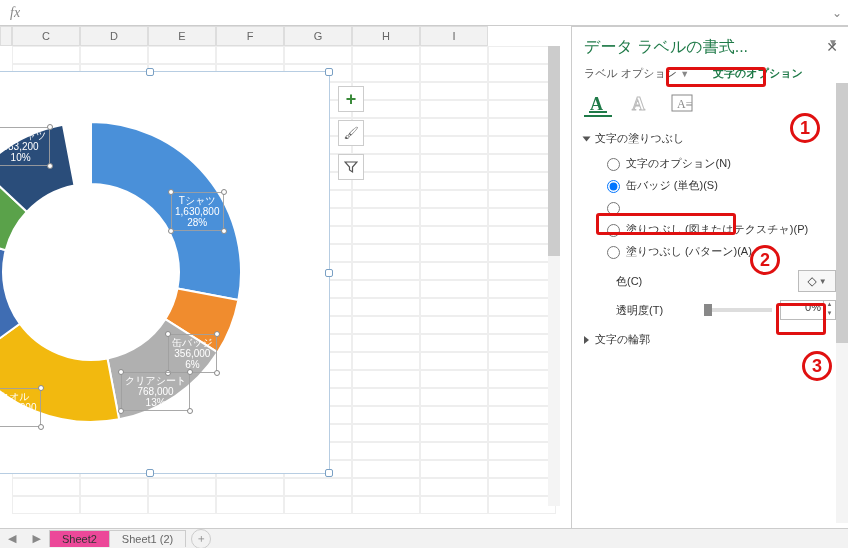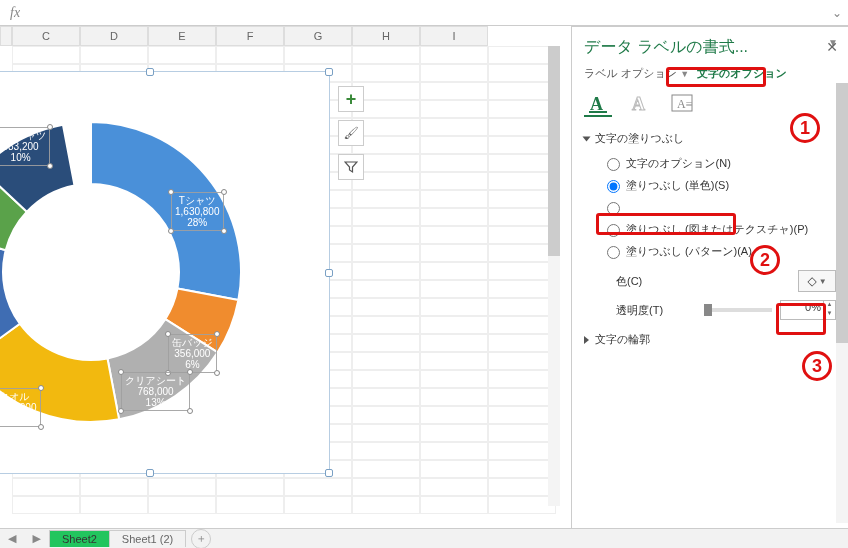--- a/index.html
+++ b/index.html
@@ -40,30 +40,30 @@
   .lh{position:absolute;width:6px;height:6px;border:1px solid #888;border-radius:50%;background:#fff}
   .lh.tl{left:-4px;top:-4px}.lh.tr{right:-4px;top:-4px}.lh.bl{left:-4px;bottom:-4px}.lh.br{right:-4px;bottom:-4px}
 
   
   .sidebtn{position:absolute;left:338px;width:26px;height:26px;border:1px solid #ccc;background:#fff;display:flex;align-items:center;justify-content:center;color:#555}
   .plus{color:#3a8a3a;font-size:18px;font-weight:bold}
 
   
   .tabs{position:absolute;left:0;bottom:0;width:848px;height:20px;background:#f2f2f2;border-top:1px solid #ccc;display:flex;align-items:center;font-size:11px}
   .tabs .nav{padding:0 8px;color:#888}
-  .tab{padding:2px 12px;border:1px solid #ccc;border-bottom:none;background:#22c55e;margin-right:-1px;color:#333}
+  .tab{padding:2px 12px;border:1px solid #ccc;border-bottom:none;background:#ec4899;margin-right:-1px;color:#333}
   .tab.inactive{background:#f2f2f2;color:#666}
   .addsheet{width:20px;height:20px;display:flex;align-items:center;justify-content:center;border:1px solid #ccc;border-radius:10px;margin-left:6px;color:#888}
 
   
   .right .title{display:flex;align-items:flex-start;padding:10px 10px 6px 12px}
   .right .title h1{flex:1;color:#1f7a48;font-weight:normal;font-size:16px;margin:0}
   .right .title .dd{color:#888;font-size:10px;margin-left:4px}
   .right .close{position:absolute;right:10px;top:12px;color:#666;font-size:14px}
-  .linkrow{display:flex;align-items:center;padding:2px 12px 8px 12px;gap:8px;font-size:11px;color:#555}
+  .linkrow{display:flex;align-items:center;padding:2px 12px 8px 12px;gap:24px;font-size:11px;color:#555}
   .linkrow .dd2{font-size:9px;color:#888}
   .iconrow{display:flex;gap:14px;padding:4px 12px 10px 12px}
   .ibox{width:28px;height:24px;display:flex;align-items:center;justify-content:center;border-bottom:2px solid transparent}
   .ibox.sel{border-bottom-color:#1f7a48}
   .sect{padding:4px 12px;}
   .sect .hd{font-weight:normal;color:#333;font-size:11px;display:flex;align-items:center;cursor:default}
   .sect .hd .tri{display:inline-block;width:0;height:0;border-left:5px solid #555;border-top:4px solid transparent;border-bottom:4px solid transparent;margin-right:6px;transform:rotate(90deg)}
   .sect .hd.collapsed .tri{transform:none}
   .radios{padding:6px 0 4px 18px}
   .rad{display:flex;align-items:center;height:22px;font-size:11px;color:#333}
@@ -515,21 +515,21 @@
           <span class="tri"></span>
           <span>文字の塗りつぶし</span>
         </div>
       <div class="radios">
         <label class="rad">
             <input type="radio" name="f" style=""> 
             <span>文字のオプション(N)</span>
           </label>
         <label class="rad">
             <input type="radio" name="f" checked="" style=""> 
-            <span>塗りつぶし (単色)(S)</span>
+            <span>缶バッジ (単色)(S)</span>
           </label>
         <label class="rad">
             <input type="radio" name="f" style=""> 
           </label>
         <label class="rad">
             <input type="radio" name="f" style=""> 
             <span>塗りつぶし (図またはテクスチャ)(P)</span>
           </label>
         <label class="rad">
             <input type="radio" name="f" style=""> 

